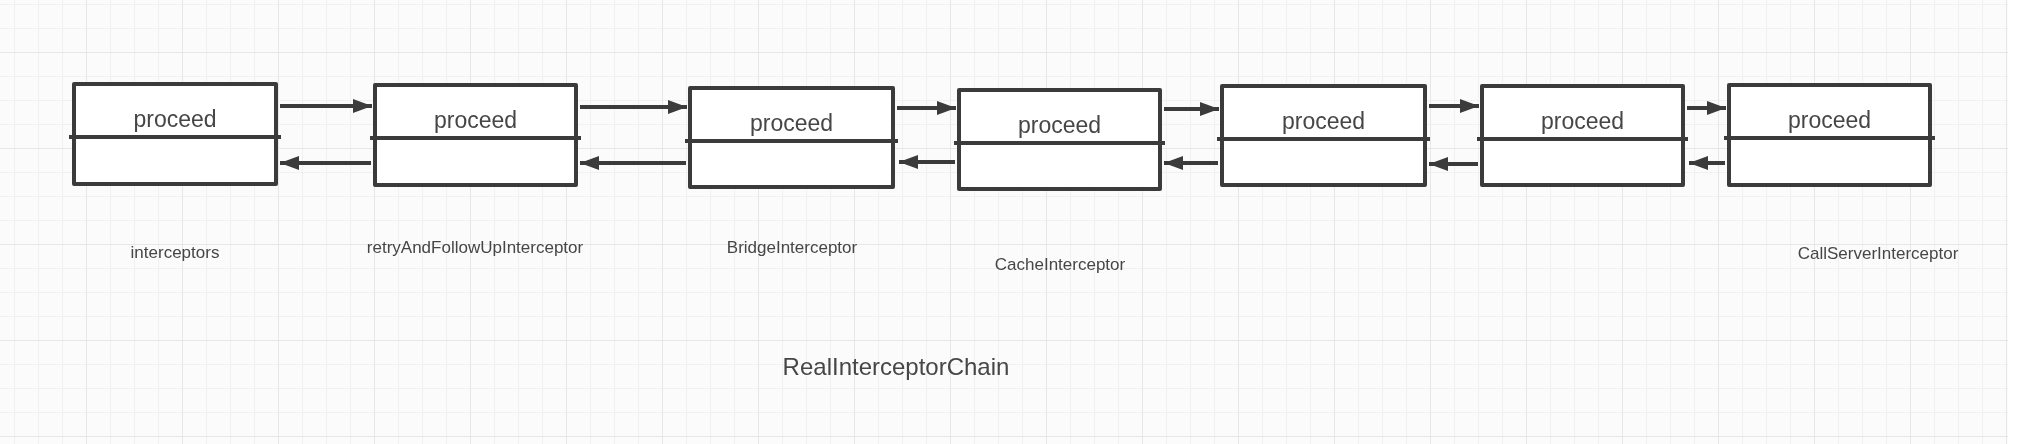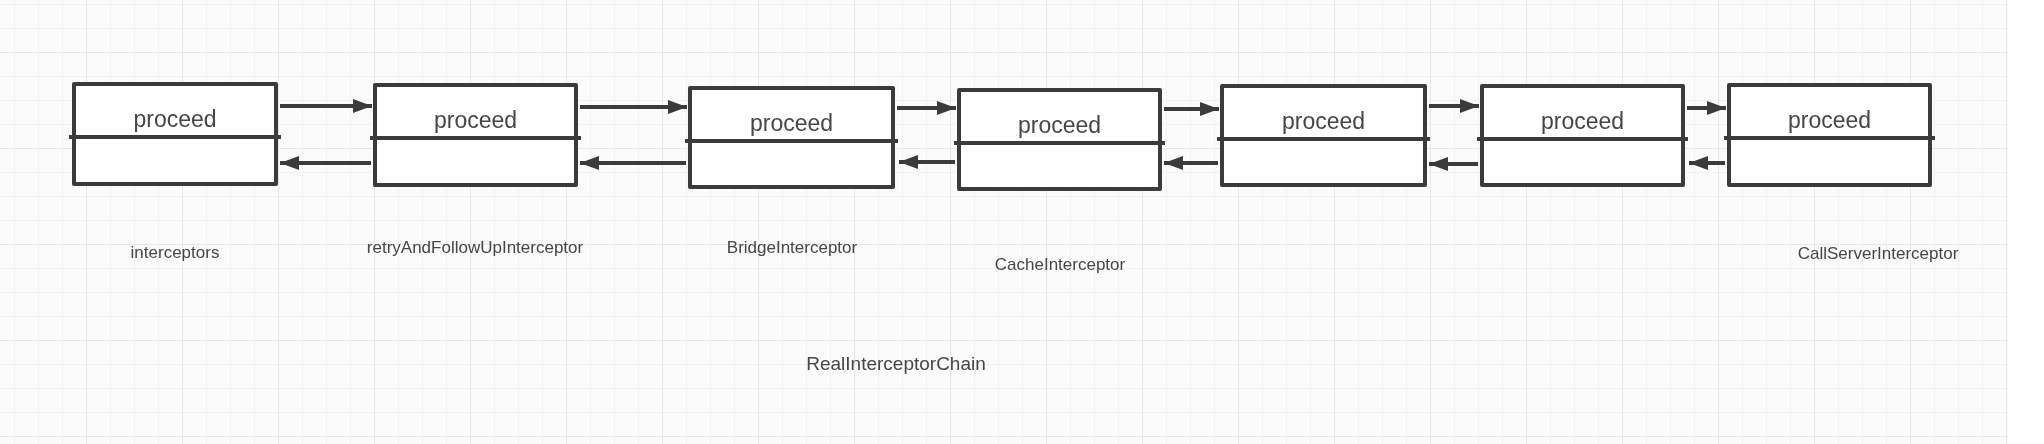--- a/index.html
+++ b/index.html
@@ -66,21 +66,21 @@
     white-space: nowrap;
     font-size: 17px;
     line-height: 1.2;
     color: #464646;
     z-index: 2;
   }
   .chain-title {
     position: absolute;
     transform: translateX(-50%);
     white-space: nowrap;
-    font-size: 19px;
+    font-size: 24px;
     line-height: 1.2;
     color: #464646;
     z-index: 2;
   }
 </style>
 </head>
 <body>
 
 <div id="canvas">
 

